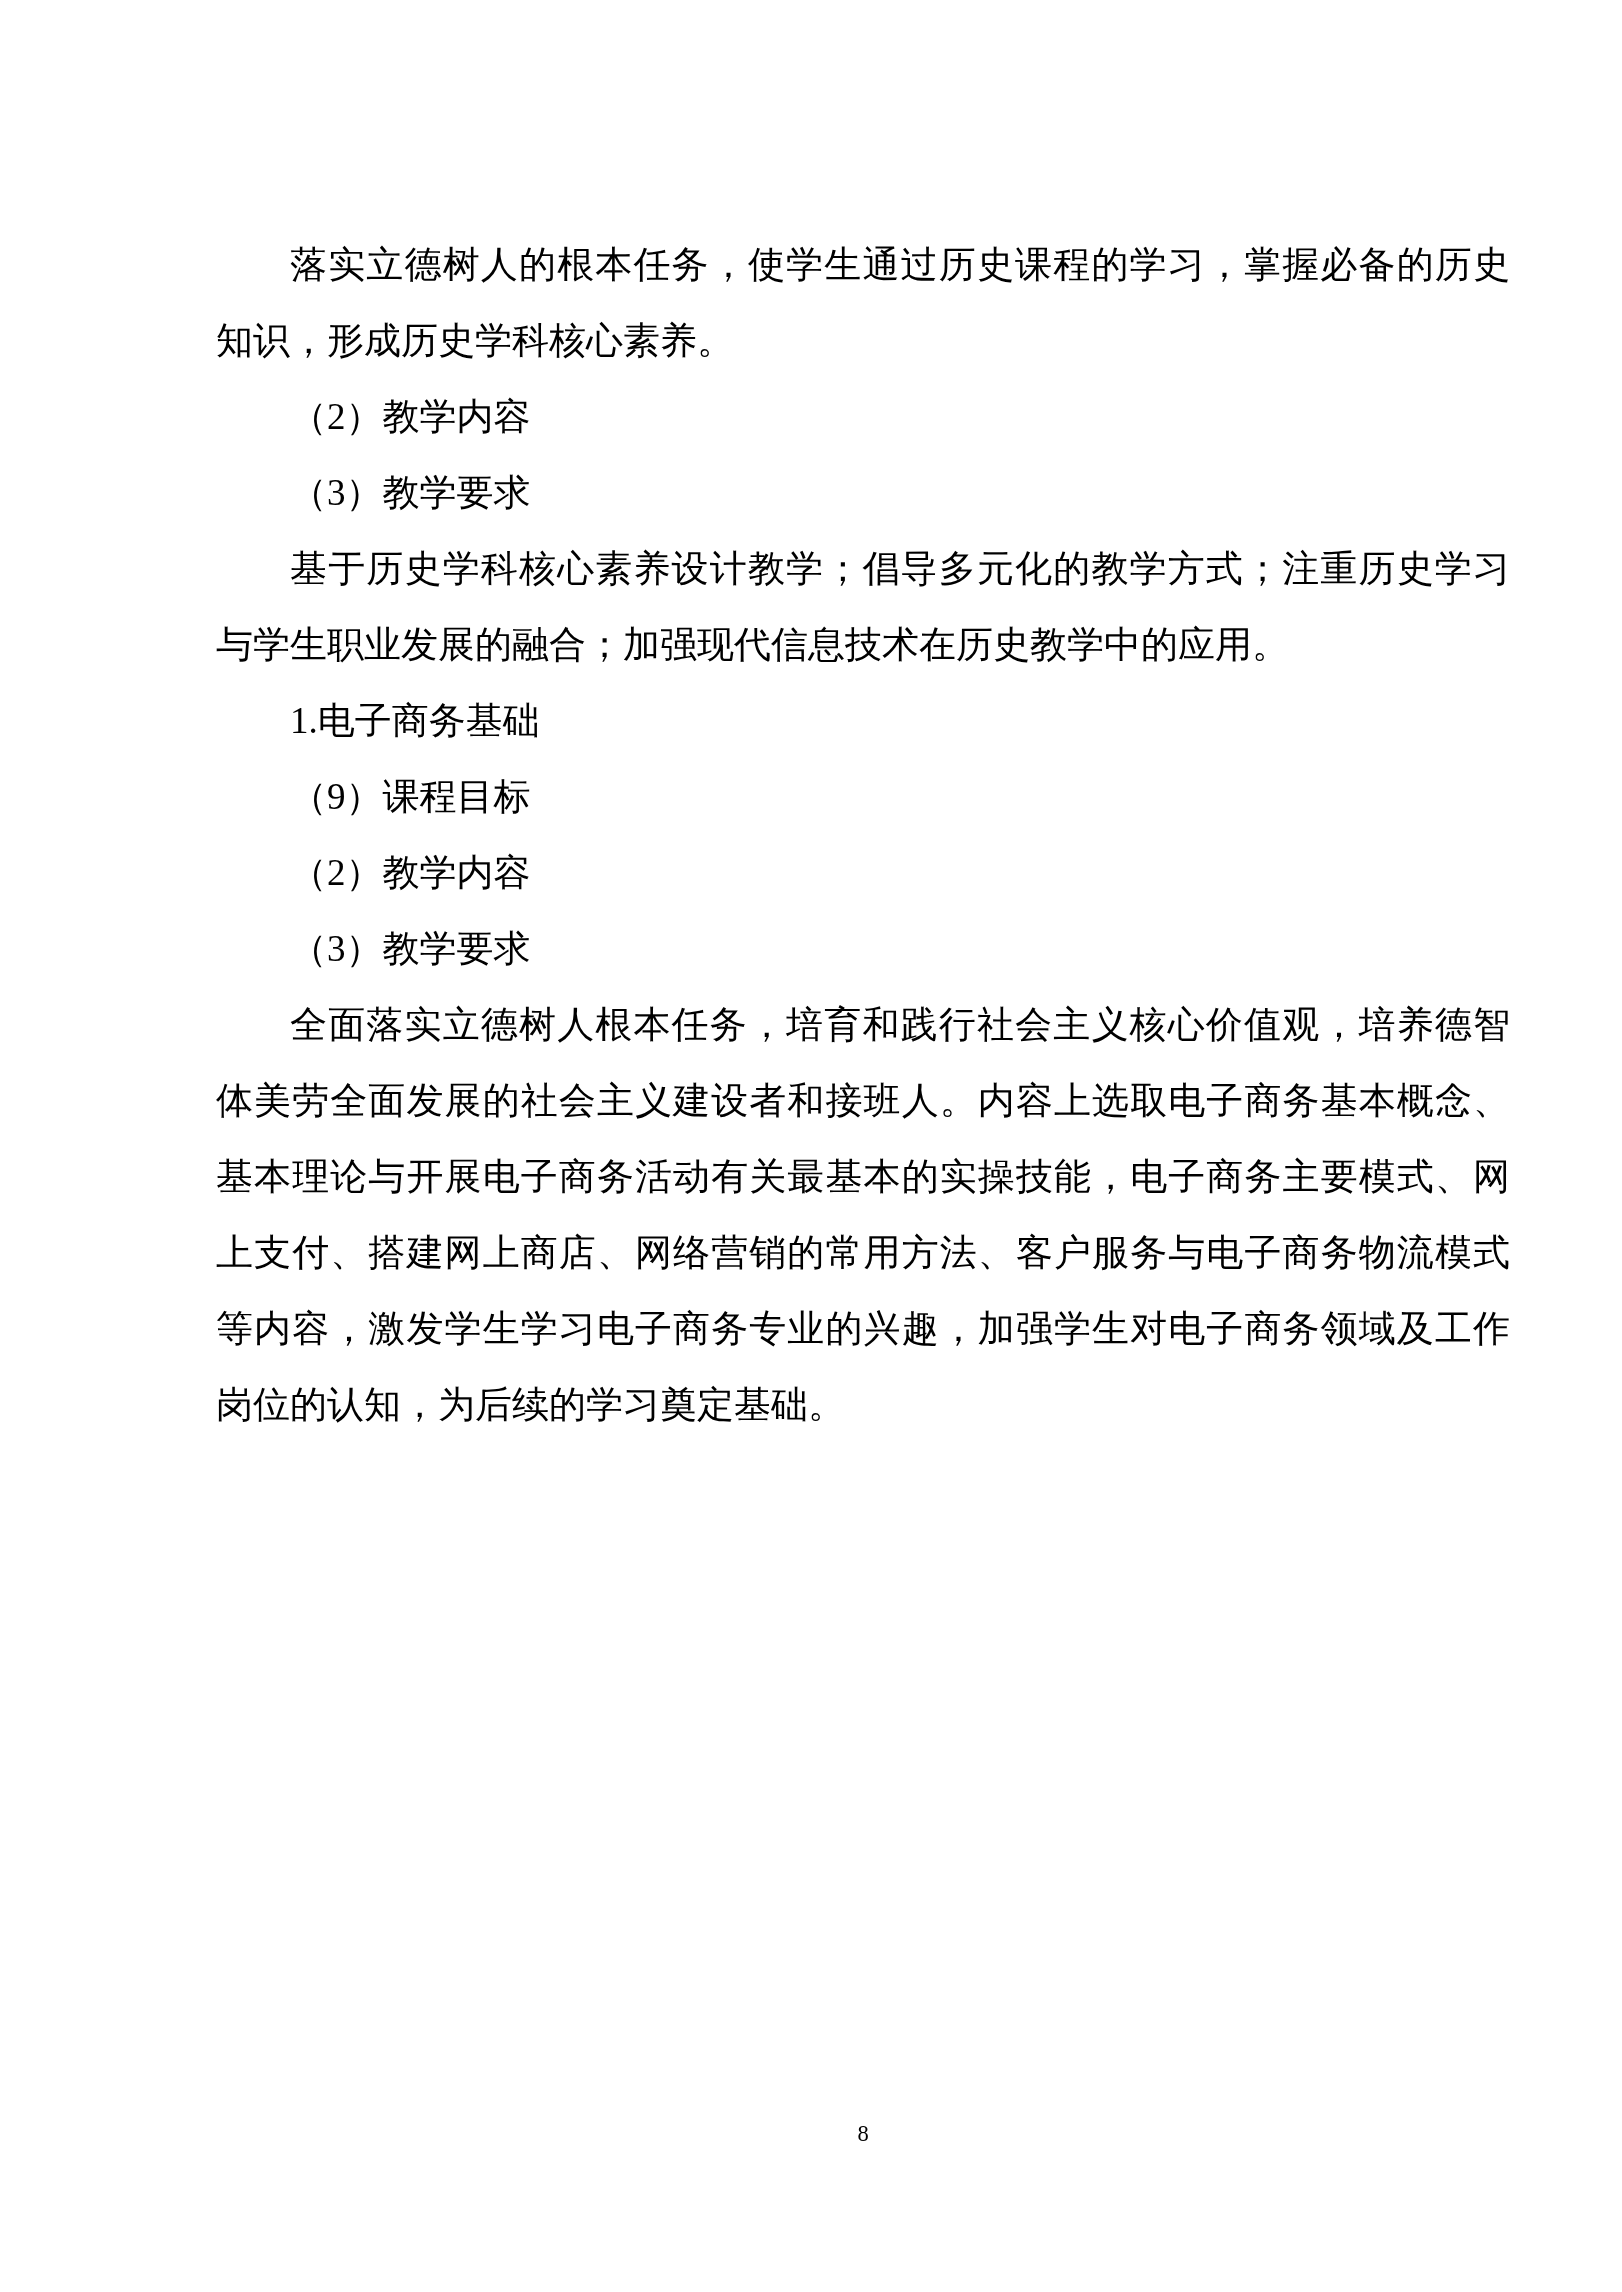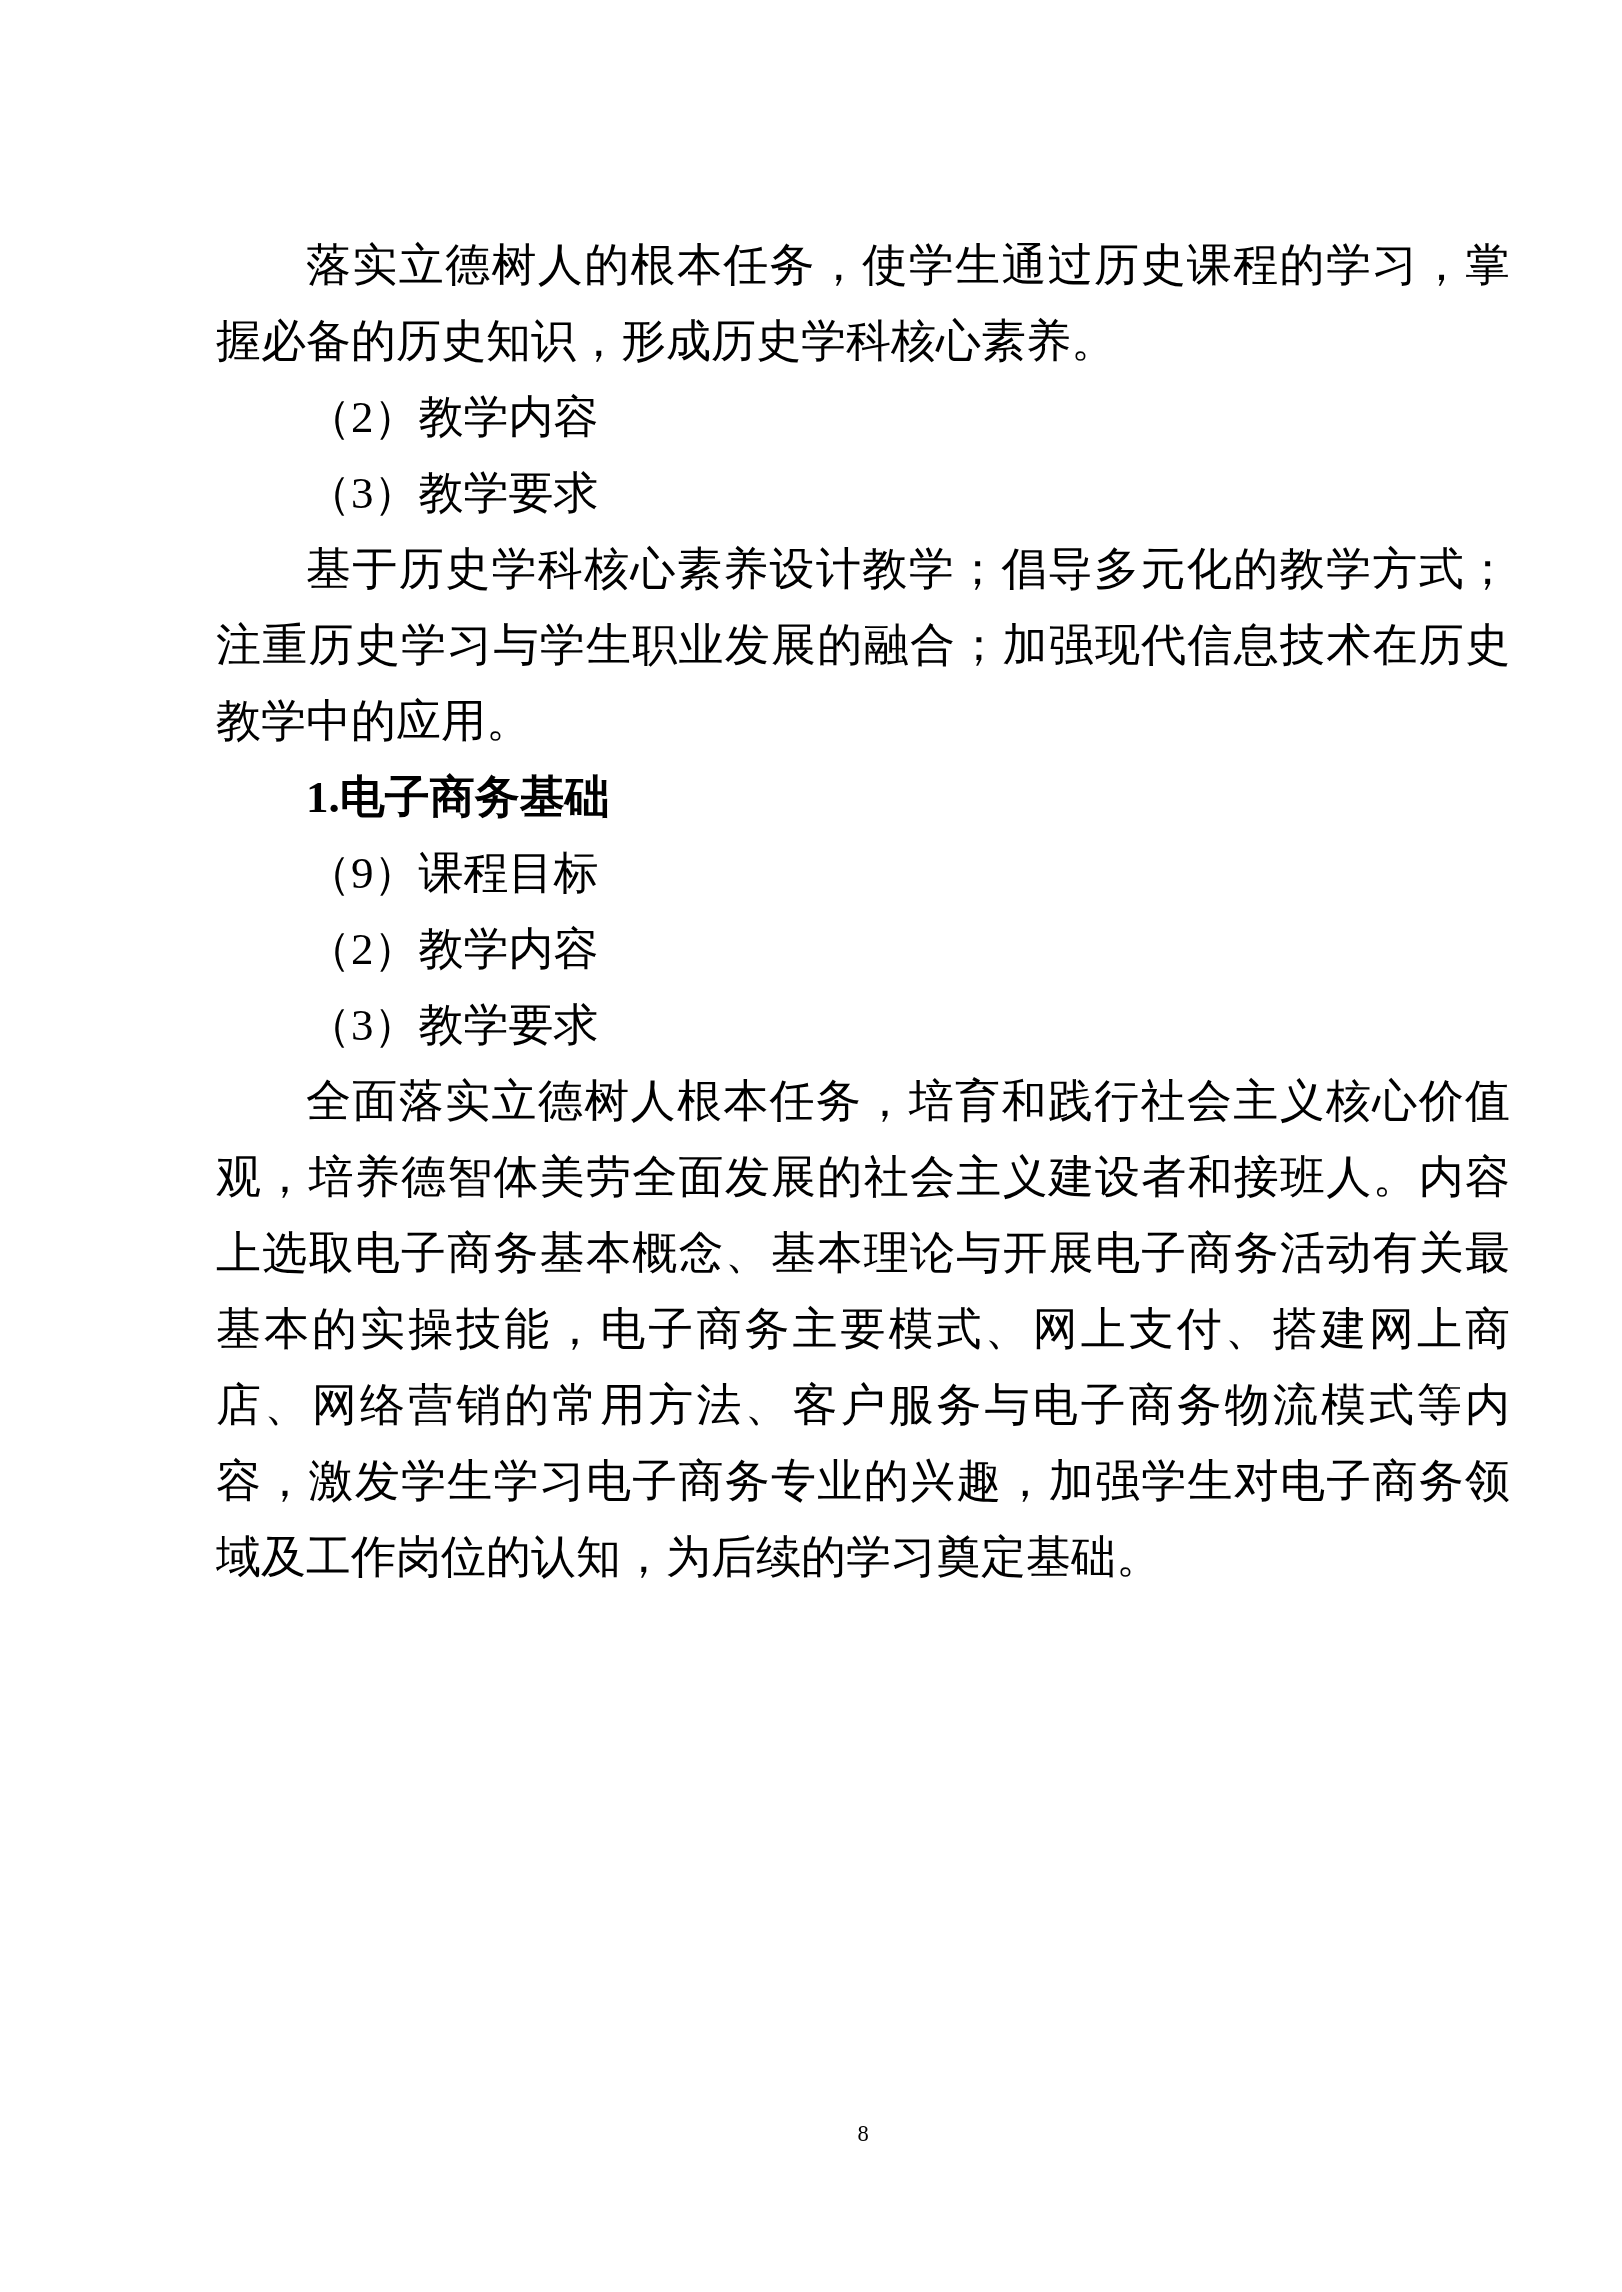--- a/index.html
+++ b/index.html
@@ -17,30 +17,30 @@
     color: #000000;
   }
   .content {
     position: absolute;
     left: 216px;
     top: 227px;
     width: 1294px;
   }
   .para {
     margin: 0;
-    font-size: 45px;
+    font-size: 37px;
     line-height: 76px;
     text-align: justify;
     text-justify: inter-character;
     text-indent: 2em;
     word-break: break-all;
     overflow-wrap: break-word;
   }
   .para.bold {
-    font-weight: bold;
+    font-weight: normal;
   }
   .footer {
     position: absolute;
     left: 216px;
     top: 2119px;
     width: 1294px;
     text-align: center;
     font-size: 22.5px;
     line-height: 29px;
   }

